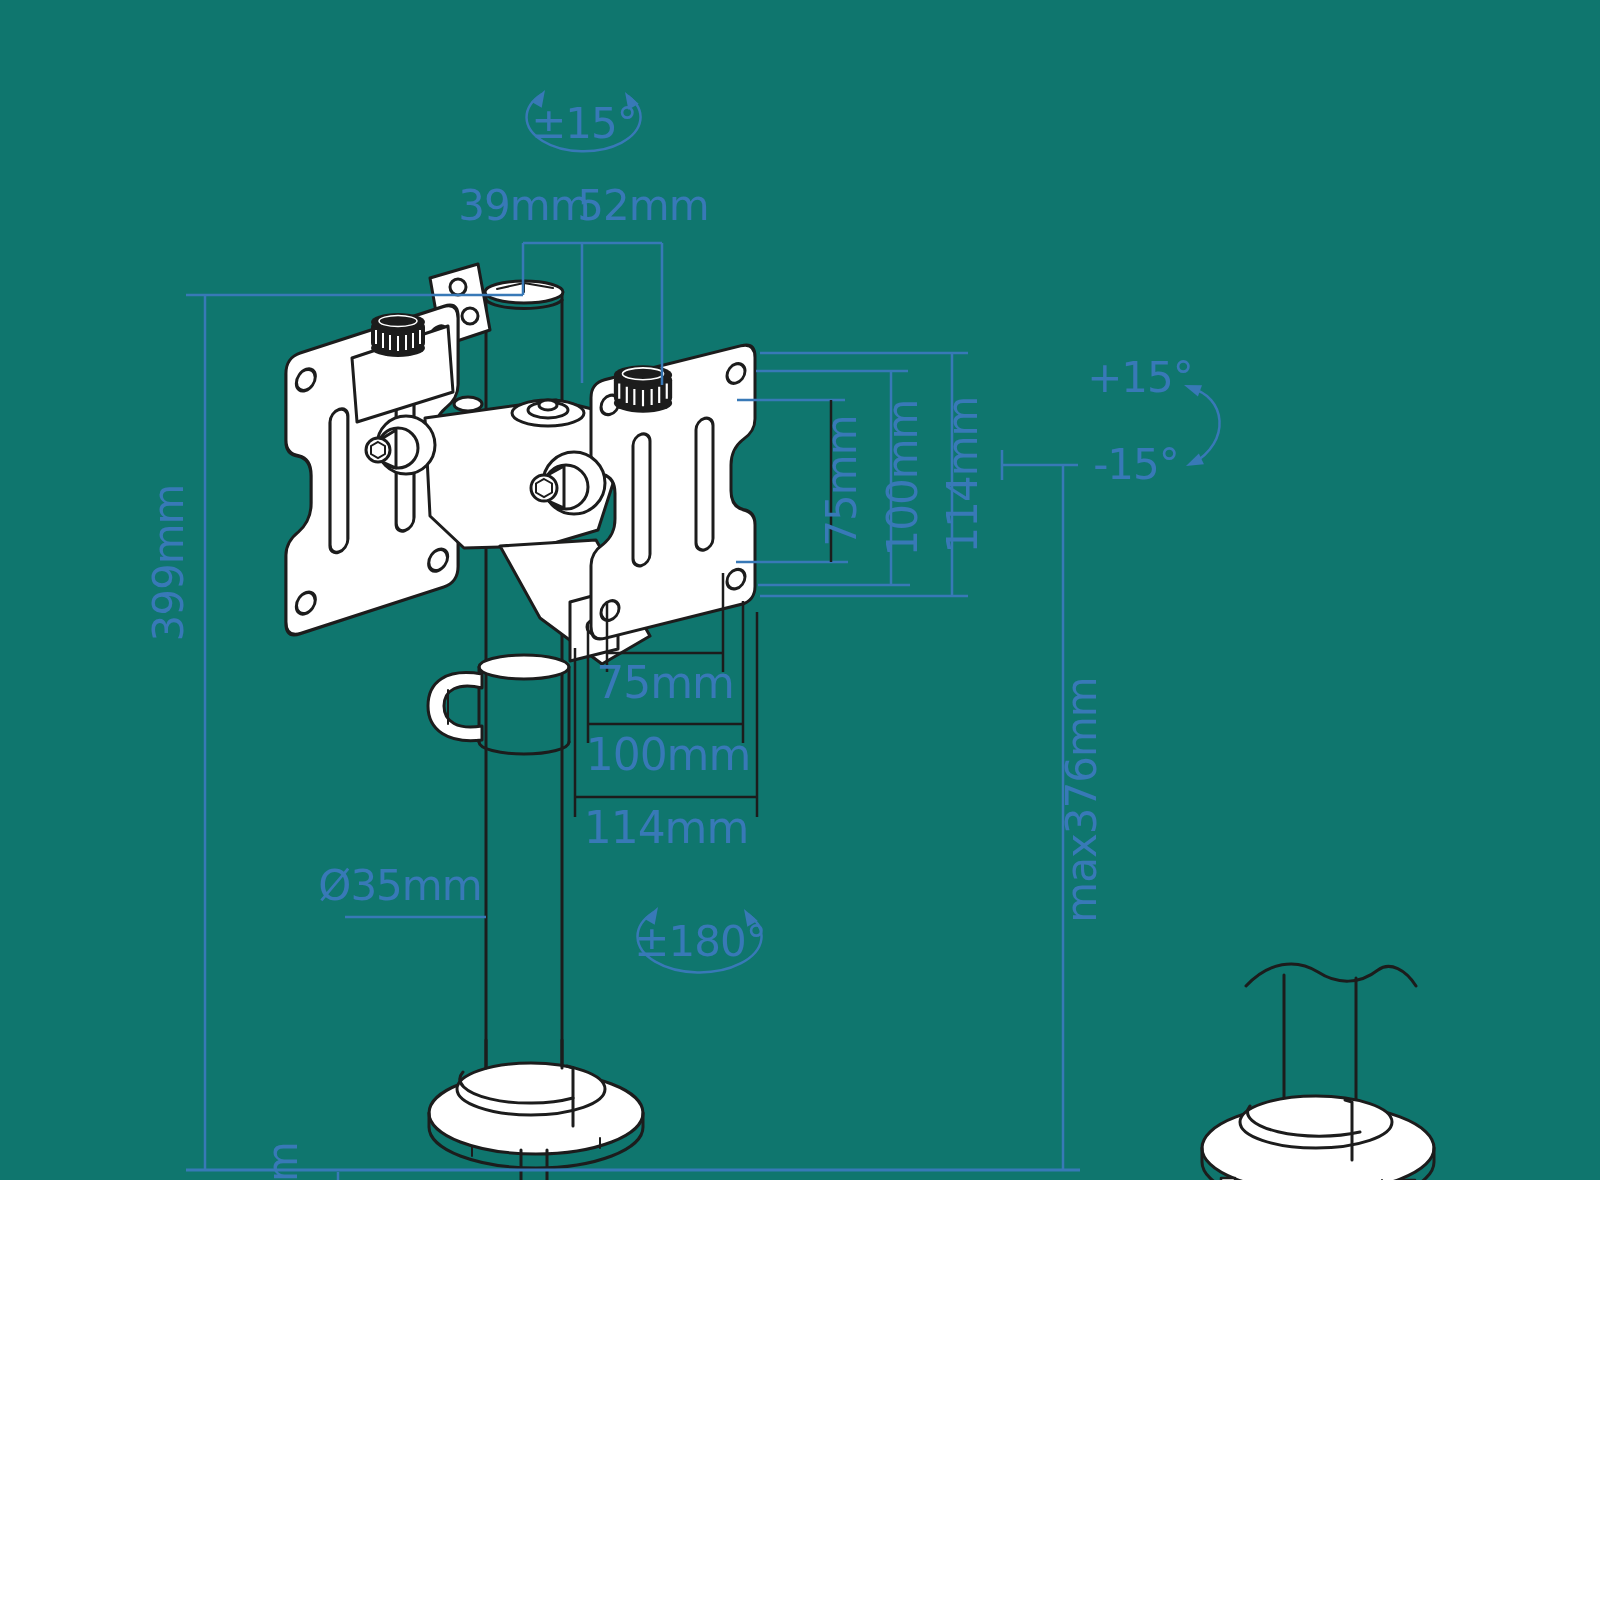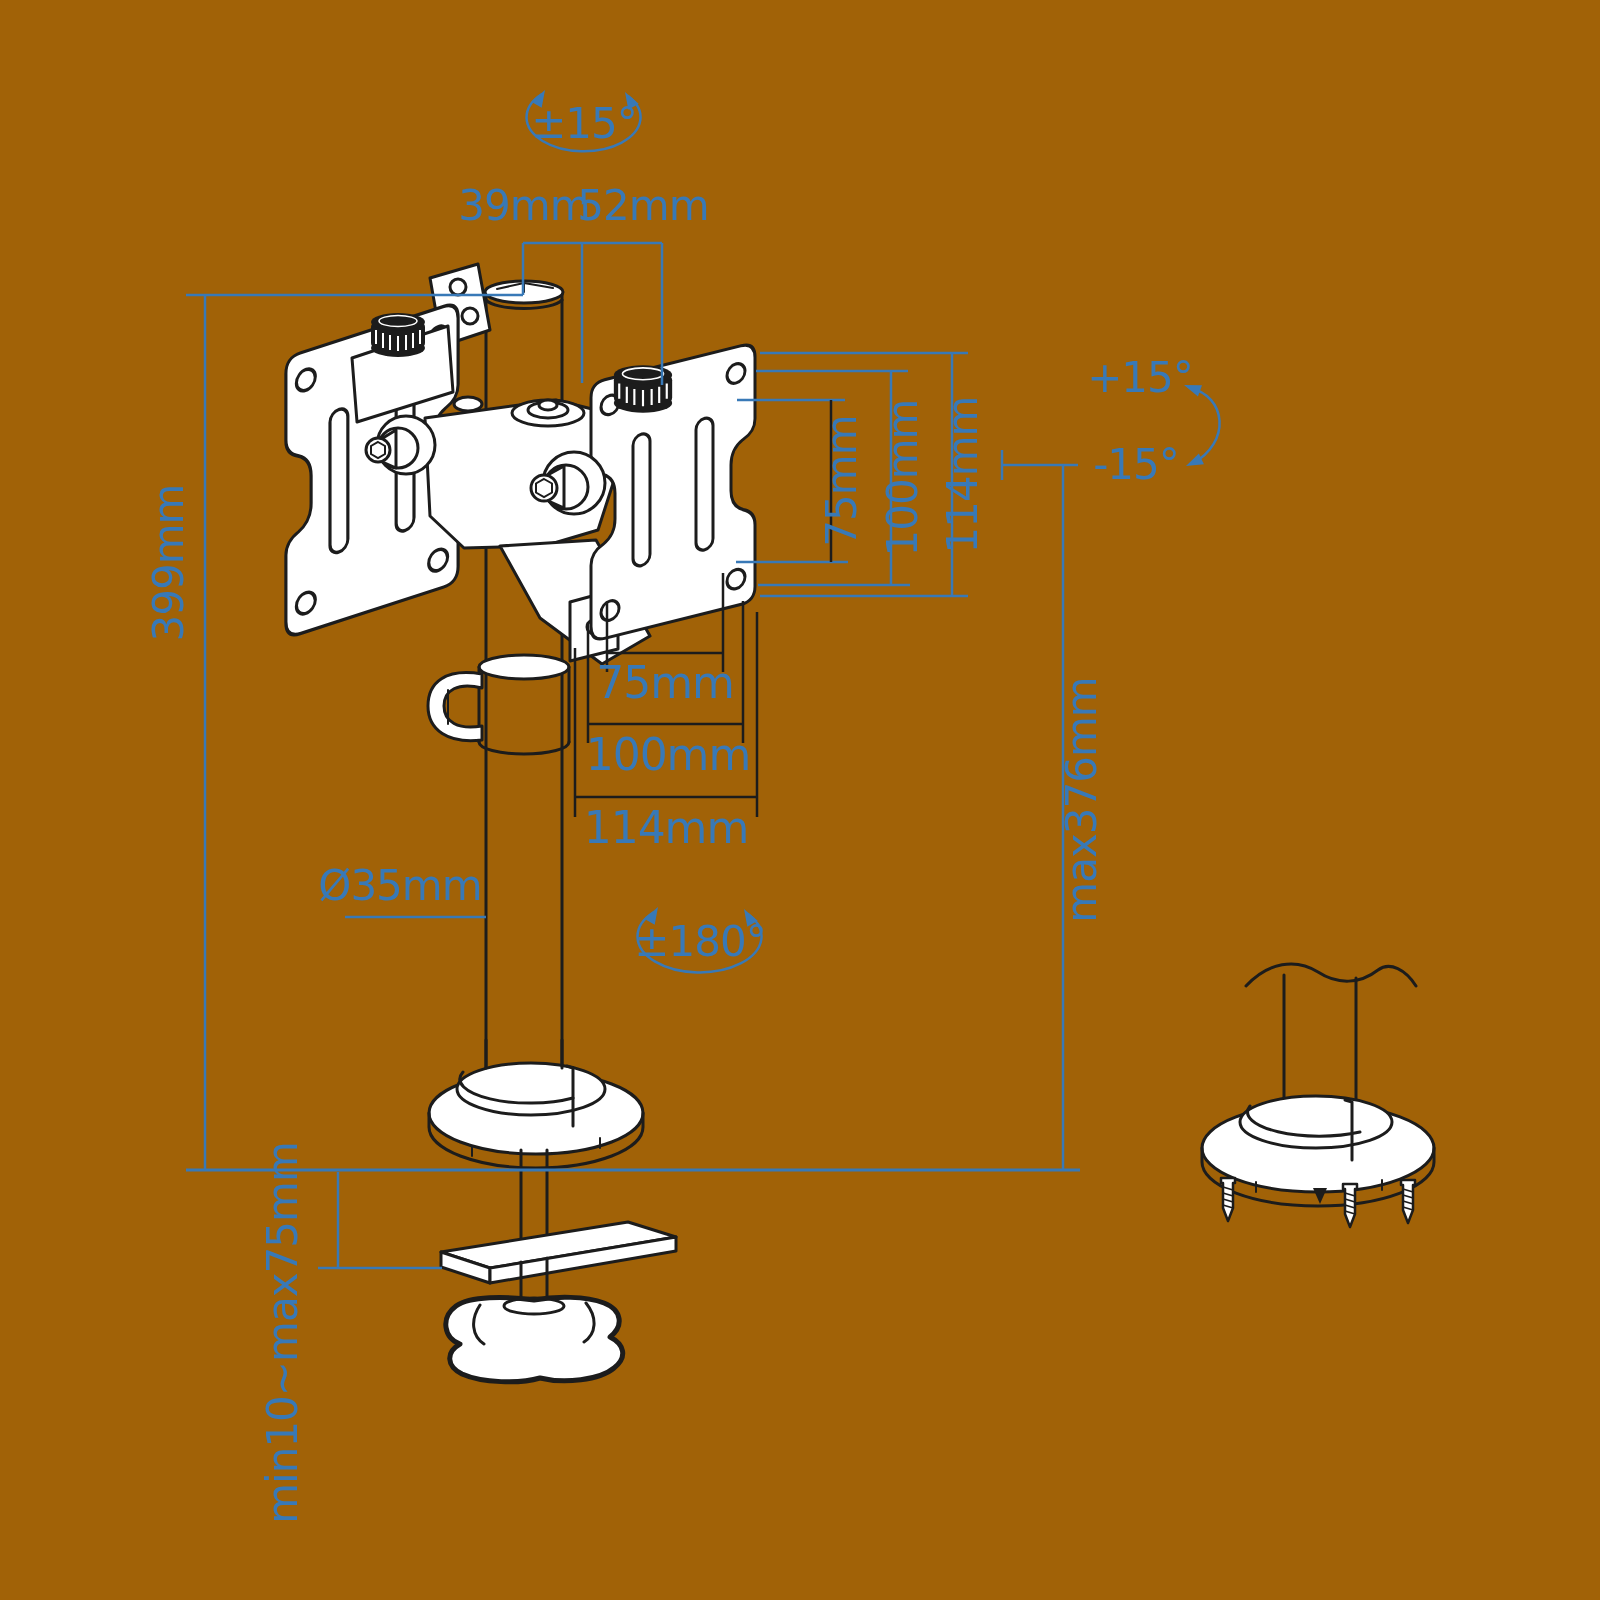--- a/index.html
+++ b/index.html
@@ -1,16 +1,16 @@
 <!DOCTYPE html>
 <html><head>
 <meta charset="utf-8">
 <style>
   html,body{margin:0;padding:0;background:#ffffff;}
-  .stage{width:1600px;height:1600px;position:relative;background:#a16207;overflow:hidden;}
+  .stage{width:1600px;height:1180px;position:relative;background:#0f766e;overflow:hidden;}
   svg{display:block;}
   
   .dim{stroke:#3879b7;stroke-width:2.5;fill:none;stroke-linecap:butt;}
   .dim3{stroke:#3879b7;stroke-width:3;fill:none;}
   .dimf{fill:#3879b7;stroke:none;}
   text.dimt{fill:#3879b7;font-family:"DejaVu Sans",sans-serif;font-size:42px;letter-spacing:-1px;}
   text.dimtl{font-size:44px;}
   text.mid{text-anchor:middle;}
   
   .art{stroke:#1c1c1c;stroke-width:3;fill:#ffffff;stroke-linejoin:round;stroke-linecap:round;}

